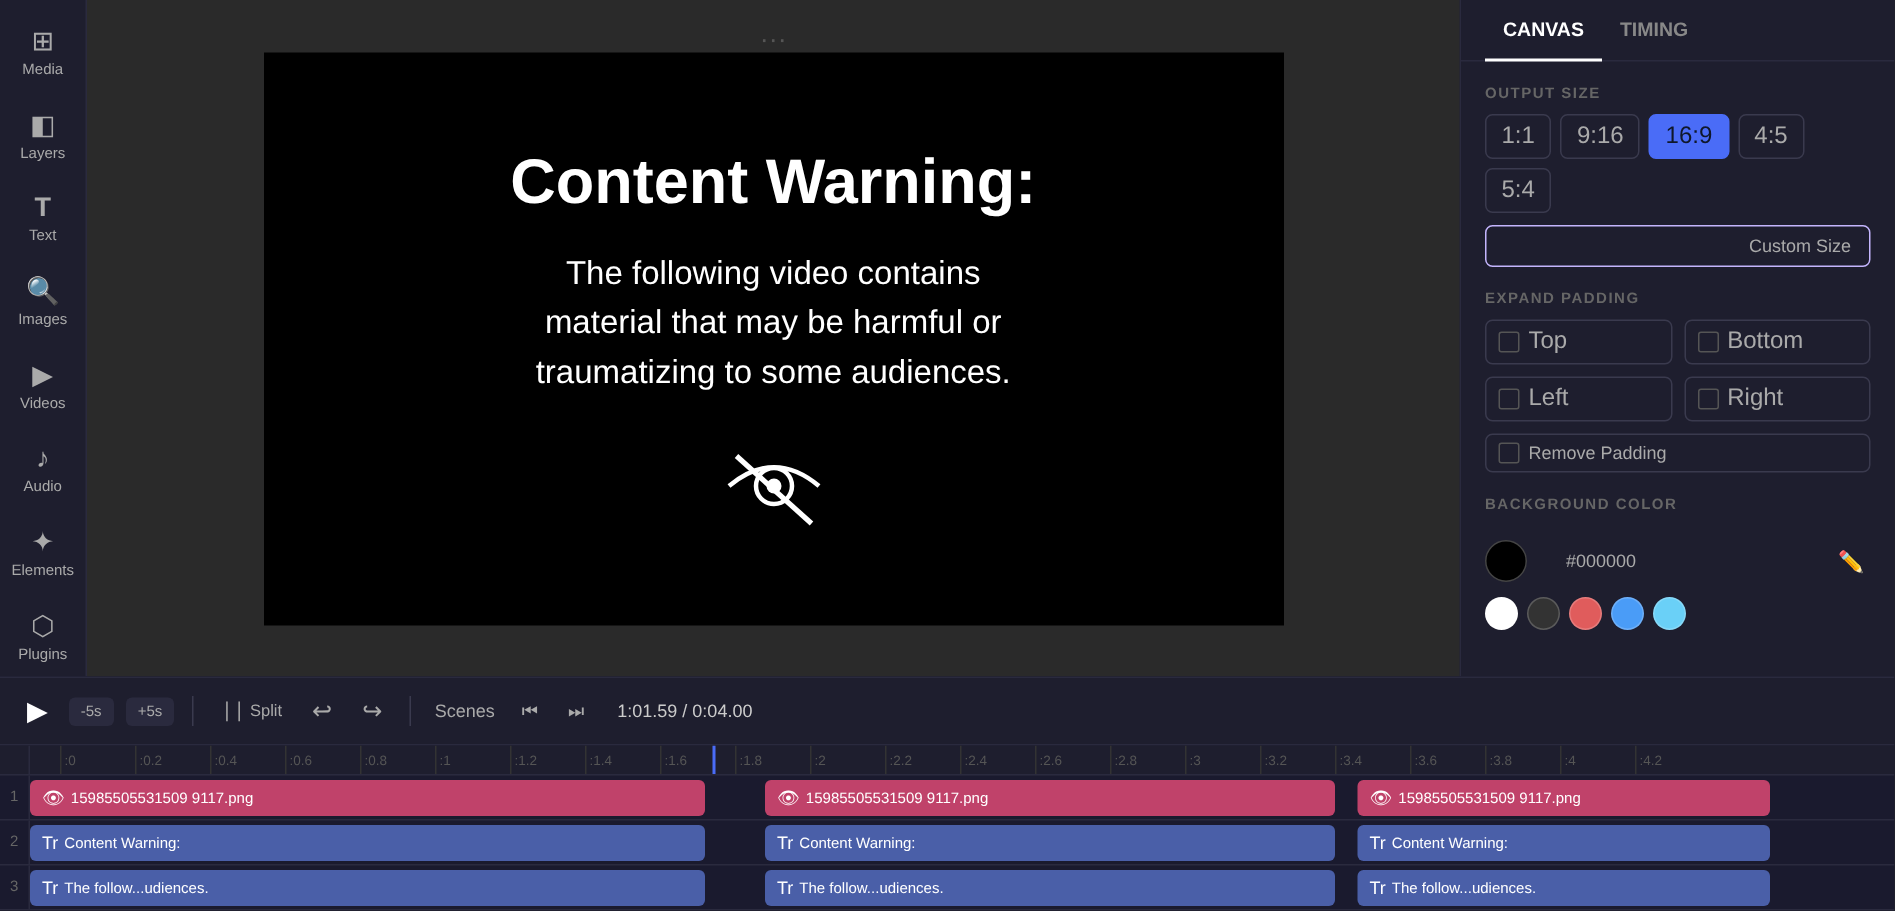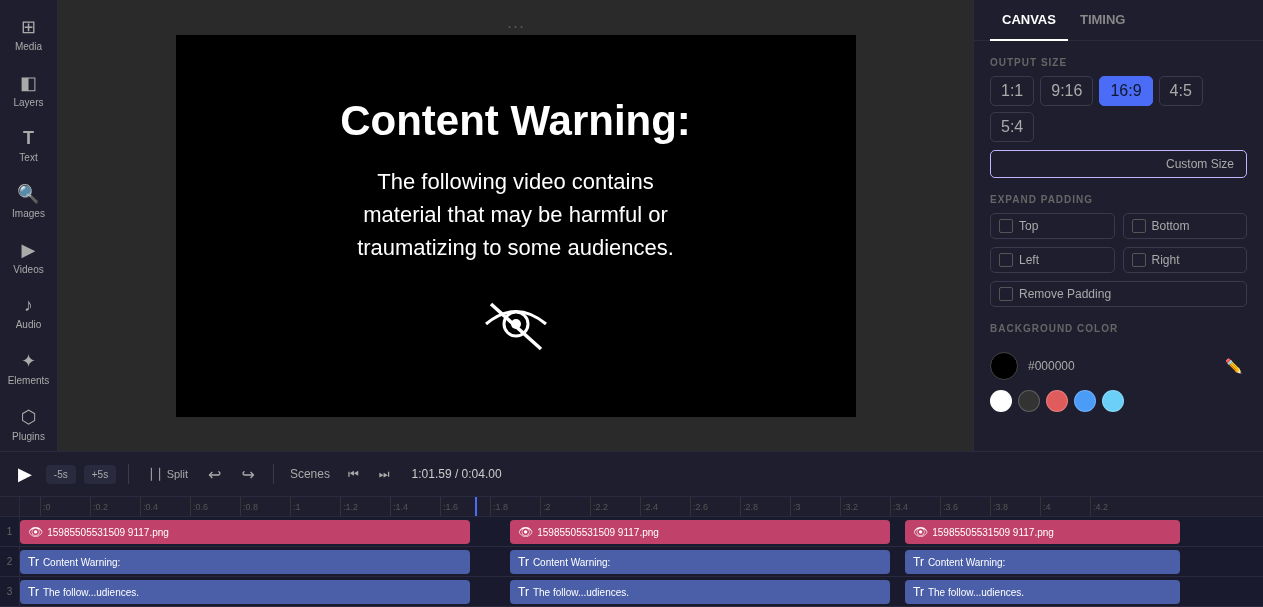--- a/index.html
+++ b/index.html
@@ -161,21 +161,21 @@
     }
     .padding-btn {
       display: flex;
       align-items: center;
       gap: 6px;
       padding: 5px 8px;
       border-radius: 5px;
       border: 1px solid #3a3a4e;
       background: transparent;
       color: #aaa;
-      font-size: 12px;
+      font-size: 16px;
       cursor: pointer;
     }
     .padding-checkbox {
       width: 14px;
       height: 14px;
       border: 1px solid #555;
       border-radius: 2px;
       flex-shrink: 0;
     }
     .remove-padding-btn {
@@ -192,21 +192,21 @@
       width: 100%;
     }
     .color-section {
       display: flex;
       flex-direction: column;
       gap: 10px;
     }
     .color-row {
       display: flex;
       align-items: center;
-      gap: 10px;
+      gap: 26px;
     }
     .color-swatch {
       width: 28px;
       height: 28px;
       border-radius: 50%;
       cursor: pointer;
       flex-shrink: 0;
     }
     .color-hex {
       font-size: 12px;

